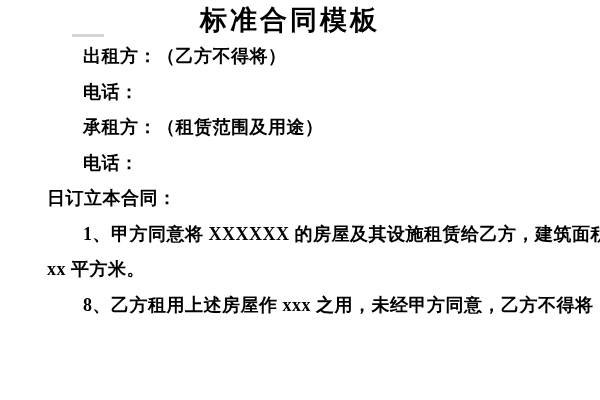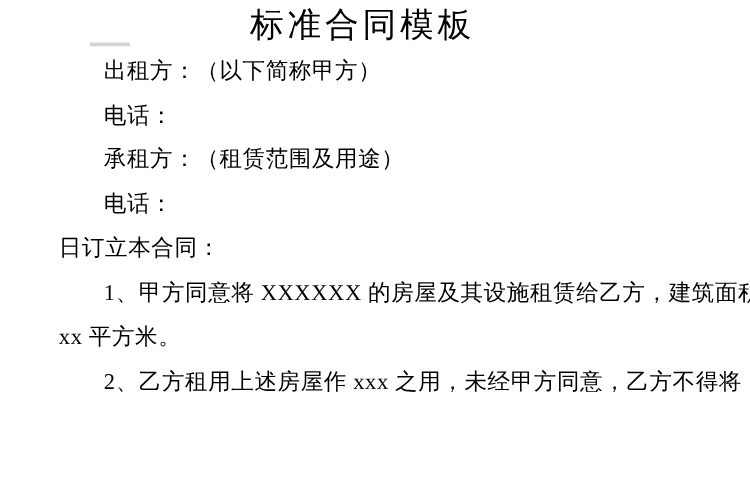--- a/index.html
+++ b/index.html
@@ -8,21 +8,21 @@
     background: #ffffff;
   }
   .page {
     position: relative;
     width: 600px;
     height: 400px;
     background: #ffffff;
     overflow: hidden;
     color: #000000;
     font-family: "Liberation Serif", "DejaVu Serif", serif;
-    font-weight: normal;
+    font-weight: bold;
   }
   .doc-title {
     position: absolute;
     top: 0;
     left: 47px;
     width: 486px;
     height: 40px;
     line-height: 40px;
     text-align: center;
     font-size: 27px;
@@ -58,23 +58,23 @@
 </head>
 <body>
 
 <div class="page">
 
   <div class="smudge"></div>
 
   <div class="doc-title">标准合同模板</div>
 
   <div class="content">
-    <div class="line indent">出租方：（以下简称甲方）</div>
+    <div class="line indent">出租方：（乙方不得将）</div>
     <div class="line indent">电话：</div>
     <div class="line indent">承租方：（租赁范围及用途）</div>
     <div class="line indent">电话：</div>
     <div class="line">日订立本合同：</div>
     <div class="line indent">1、甲方同意将 XXXXXX 的房屋及其设施租赁给乙方，建筑面积为</div>
     <div class="line">xx 平方米。</div>
-    <div class="line indent">2、乙方租用上述房屋作 xxx 之用，未经甲方同意，乙方不得将</div>
+    <div class="line indent">8、乙方租用上述房屋作 xxx 之用，未经甲方同意，乙方不得将</div>
   </div>
 
 </div>
 
 </body></html>

